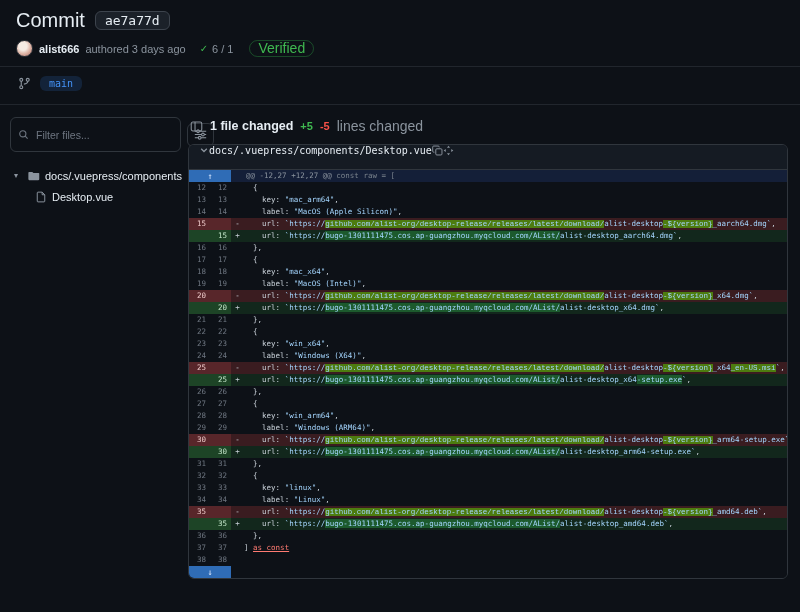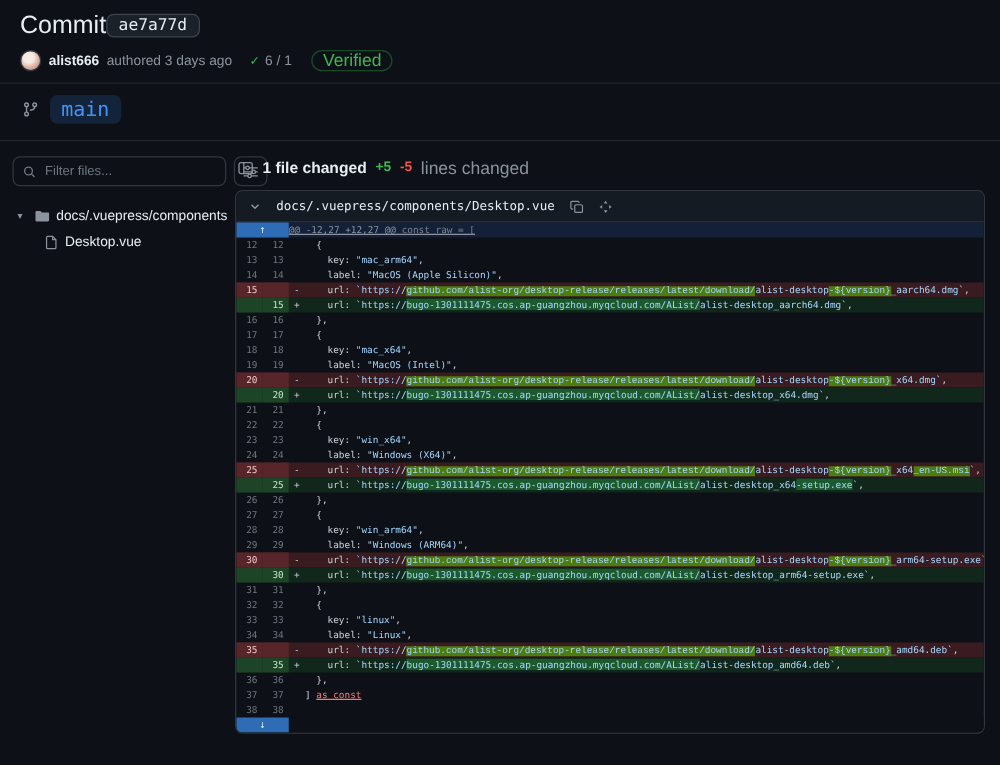--- a/index.html
+++ b/index.html
@@ -5,49 +5,49 @@
   html,body{margin:0;padding:0;}
   body{
     width:800px;height:612px;overflow:hidden;
     background:#0d1117;color:#c9d1d9;
     font-family:"Liberation Sans",sans-serif;
   }
   .mono{font-family:"DejaVu Sans Mono","Liberation Mono",monospace;}
 
   
   .commit-header{padding:5px 16px 0;border-bottom:1px solid #21262d;}
-  .title{display:flex;align-items:center;margin:4px 0 8px;
+  .title{display:flex;align-items:center;gap:10px;margin:4px 0 8px;
     font-size:20px;font-weight:500;color:#e6edf3;}
   .hash{font-family:"DejaVu Sans Mono","Liberation Mono",monospace;font-size:13px;font-weight:400;
     color:#e6edf3;background:#1b2129;border:1px solid #3d444d;border-radius:6px;padding:1px 9px;}
   .author-row{display:flex;align-items:center;gap:6px;padding-bottom:9px;
     font-size:11px;color:#8b949e;}
   .avatar{width:15px;height:15px;border-radius:50%;flex:none;
     background:radial-gradient(circle at 40% 35%,#f5ece4 30%,#e0b9ab 55%,#b06a5f);
     border:1px solid #30363d;}
   .author-name{color:#e6edf3;font-weight:700;}
   .checks{display:flex;align-items:center;gap:4px;margin-left:8px;cursor:pointer;}
   .check-icon{color:#3fb950;font-size:10px;}
   .verified-badge{margin-left:10px;border:1px solid #2ea04366;color:#3fb950;
     border-radius:999px;padding:0 8px;font-size:14px;line-height:15px;cursor:pointer;}
 
   
   .msg-section{border-bottom:1px solid #21262d;padding:9px 16px;}
   .commit-message{margin:0;font-size:11px;font-weight:600;color:#e6edf3;white-space:pre;}
   .branch-section{display:flex;align-items:center;gap:9px;padding:9px 18px 13px;
     border-bottom:1px solid #21262d;}
   .branch-icon{display:flex;}
-  .branch-chip{background:rgba(56,139,253,.15);color:#4493f8;font-size:16px;
+  .branch-chip{background:rgba(56,139,253,.15);color:#4493f8;font-size:10px;
     padding:2px 9px;border-radius:6px;cursor:pointer;}
 
   
   .content{display:flex;height:485px;}
   .sidebar{width:184px;flex:none;padding:12px 6px 0 10px;box-sizing:border-box;}
   .filter-row{display:flex;gap:6px;align-items:center;}
-  .filter-input{flex:1;display:flex;align-items:center;gap:5px;height:24px;
+  .filter-input{flex:1;display:flex;align-items:center;gap:5px;height:35px;
     border:1px solid #30363d;border-radius:6px;padding:0 7px;box-sizing:border-box;background:#0d1117;}
   .filter-input input{flex:1;min-width:0;background:transparent;border:0;outline:0;
     color:#e6edf3;font-size:10.5px;font-family:inherit;}
   .filter-input input::placeholder{color:#6e7681;}
   .filter-btn{width:27px;height:24px;flex:none;border:1px solid #30363d;border-radius:6px;
     background:transparent;display:flex;align-items:center;justify-content:center;cursor:pointer;}
   .file-tree{margin-top:13px;}
   .tree-row{display:flex;align-items:center;gap:5px;height:21px;padding:0 4px;
     border-radius:6px;font-size:11px;color:#e6edf3;cursor:pointer;white-space:nowrap;}
   .tree-row .caret{color:#8b949e;font-size:8px;width:9px;flex:none;}
@@ -58,42 +58,42 @@
   .summary-row{display:flex;align-items:center;gap:7px;margin:1px 0 10px 2px;}
   .panel-toggle{display:flex;cursor:pointer;}
   .files-changed{font-size:12.5px;font-weight:700;color:#e6edf3;}
   .adds{color:#3fb950;font-size:11px;font-weight:700;}
   .dels{color:#f85149;font-size:11px;font-weight:700;}
   .lines-suffix{color:#8b949e;font-size:14px;}
 
   
   .file-card{border:1px solid #30363d;border-radius:6px;overflow:hidden;
     margin-right:4px;background:#0d1117;}
-  .file-header{display:flex;align-items:center;gap:12px;height:25px;background:#151b23;
+  .file-header{display:flex;align-items:flex-start;gap:0;height:25px;background:#151b23;
     border-bottom:1px solid #30363d;padding:0 10px;box-sizing:border-box;}
   .file-chevron{display:flex;cursor:pointer;}
   .file-path{font-size:10px;color:#e6edf3;cursor:pointer;}
   .icon-btn{background:none;border:0;padding:0;display:flex;align-items:center;cursor:pointer;}
 
   .diff{font-family:"DejaVu Sans Mono","Liberation Mono",monospace;font-size:7.5px;}
   .drow{display:flex;height:12px;line-height:12px;white-space:pre;}
   .num{width:21px;flex:none;box-sizing:border-box;text-align:right;padding-right:4px;
     color:#6e7681;cursor:pointer;}
   .sign{width:13px;flex:none;text-align:center;color:#c9d1d9;}
   .code{flex:1;min-width:0;overflow:hidden;color:#c9d1d9;}
   .s{color:#a5d6ff;}
   .k{color:#ff7b72;text-decoration:underline;}
   .drow.del{background:#3a1c20;}
   .drow.del .num{background:#58262a;color:#eecaca;}
   .drow.del .w{background:#4d7c0f;font-family:Liberation Mono, monospace;}
   .drow.add{background:#12271c;}
   .drow.add .num{background:#1d4426;color:#c3e6c9;}
   .drow.add .w{background:#1c5a2d;}
   .drow.hunk{background:#141f38;}
-  .hunktext{padding-left:0;color:#8b949e;text-decoration:underline;}
+  .hunktext{padding-left:15px;color:#8b949e;}
   .hunktext .hc{color:#79828c;}
   .expbtn{width:42px;flex:none;background:#2f6cb6;color:#d9e7ff;text-align:center;
     font-size:8.5px;cursor:pointer;}
   .drow.exprow{background:#0d1117;}
 </style>
 </head>
 <body>
 
 <div class="page">
 

